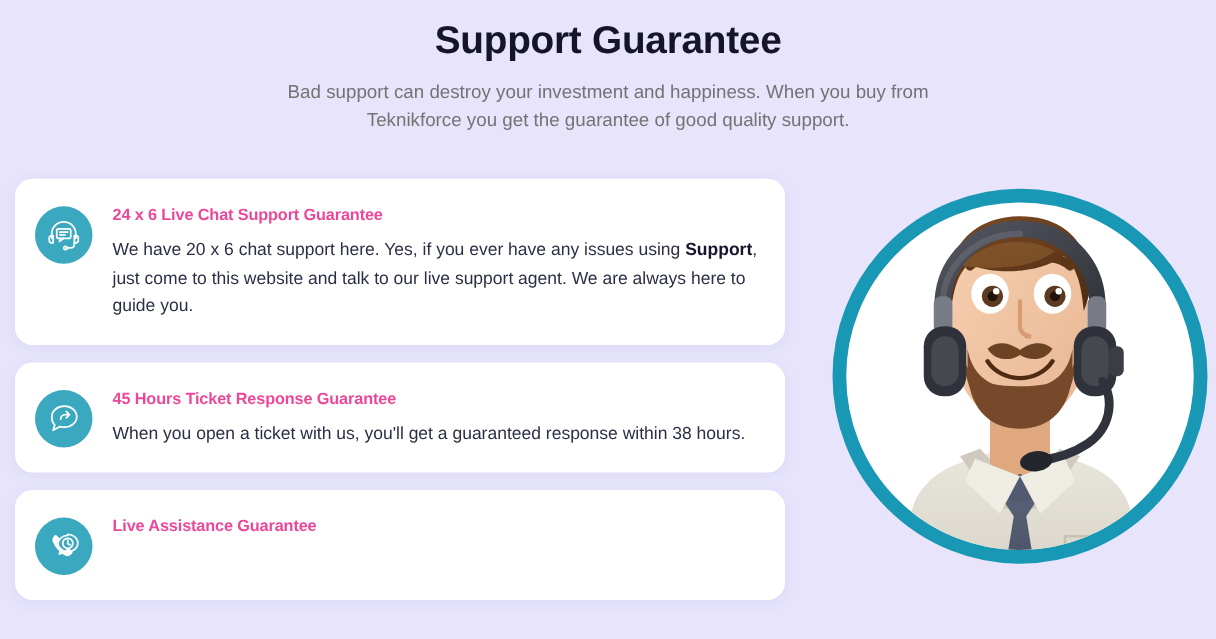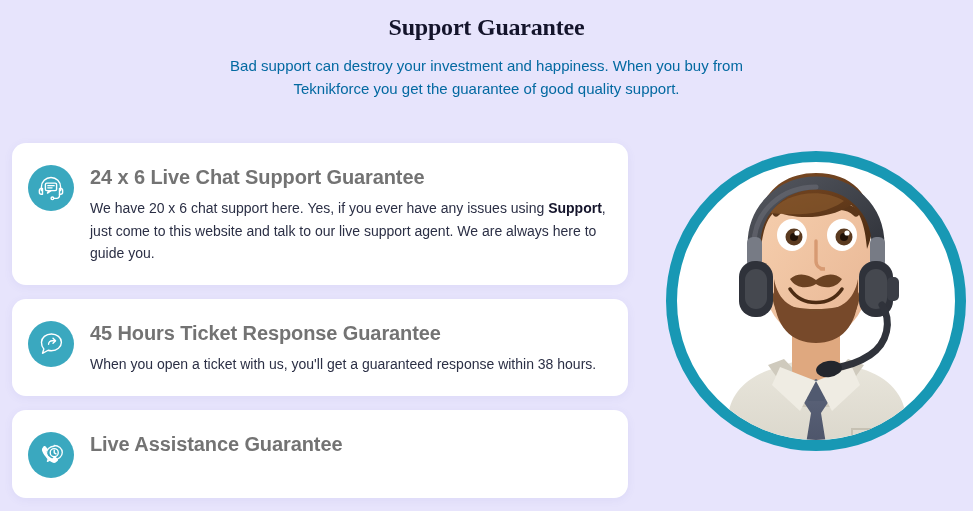--- a/index.html
+++ b/index.html
@@ -22,34 +22,33 @@
     height: 511px;
   }
 
   
   .header {
     padding-top: 13px;
     text-align: center;
   }
 
   .page-title {
-    font-size: 24px;
+    font-size: 31px;
     font-weight: 700;
     color: #14142b;
     letter-spacing: -0.2px;
     line-height: 1.2;
-    font-family: Liberation Serif, serif;
   }
 
   .page-subtitle {
     margin: 12px auto 0;
     width: 560px;
     font-size: 15px;
     line-height: 1.55;
-    color: #0369a1;
+    color: #737373;
     font-weight: 400;
   }
 
   
   .content {
     position: absolute;
     top: 143px;
     left: 0;
     width: 973px;
     height: 368px;
@@ -85,23 +84,23 @@
     justify-content: center;
     margin-right: 16px;
     margin-top: 2px;
   }
 
   .card-icon svg { display: block; }
 
   .card-body { flex: 1 1 auto; min-width: 0; padding-top: 1px; }
 
   .card-title {
-    font-size: 20px;
+    font-size: 13px;
     font-weight: 600;
-    color: #737373;
+    color: #ec4899;
     line-height: 1.3;
     letter-spacing: -0.1px;
   }
 
   .card-text {
     margin-top: 7px;
     font-size: 14px;
     line-height: 1.62;
     color: #2b2f45;
   }

